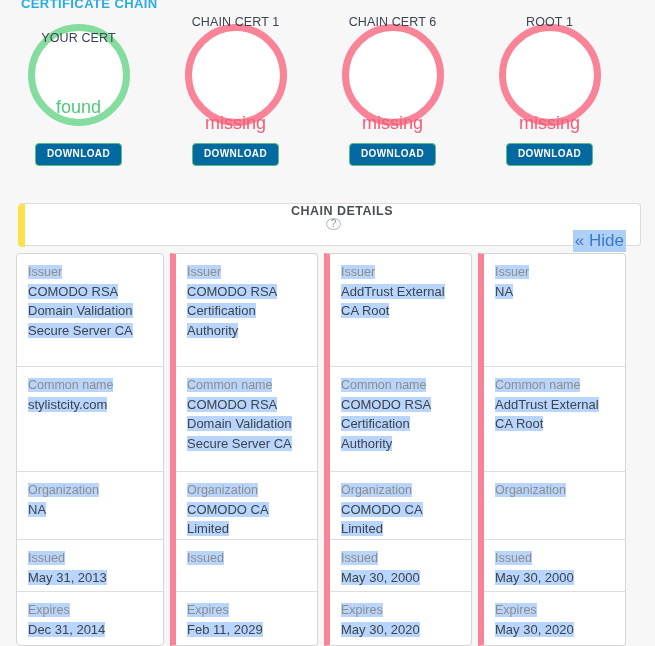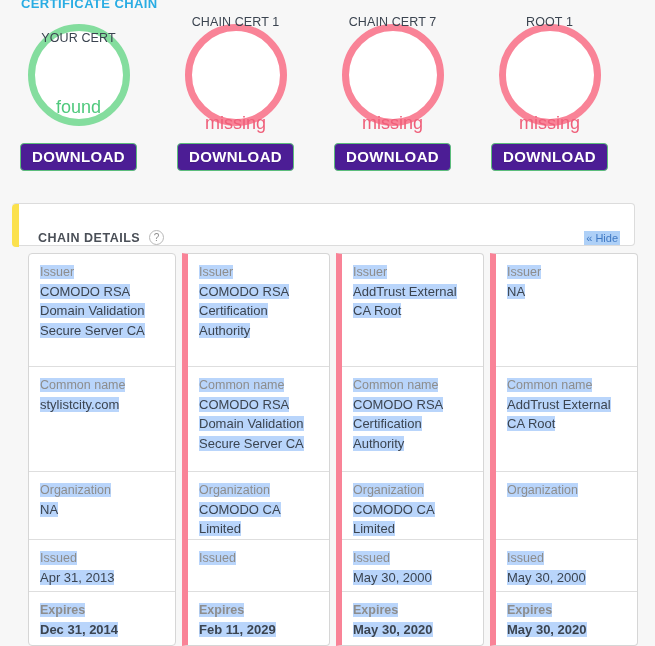--- a/index.html
+++ b/index.html
@@ -68,47 +68,48 @@
   }
   .cert-status {
     font-size: 18px;
     color: #4fc97c;
     margin-top: 1px;
   }
   .cert-status.missing { color: #ef5f7a; margin-top: 33px; }
 
   .dl-btn {
     margin-top: 17px;
-    background: #4c1d95;
+    background: #0369a1;
     border: 1px solid #5cbd7c;
     border-radius: 4px;
     color: #ffffff;
-    font-size: 15px;
+    font-size: 10px;
     font-weight: bold;
     letter-spacing: 0.4px;
     padding: 5px 11px 6px 11px;
     cursor: pointer;
     text-shadow: 0 1px 0 rgba(0,0,0,.12);
     font-family: "Liberation Sans", sans-serif;
     line-height: 1;
   }
 
   
   .details-header {
     position: absolute;
-    left: 12px;
+    left: 18px;
     top: 203px;
     width: 623px;
     height: 43px;
     background: #ffffff;
     border: 1px solid #dcdcdc;
     border-radius: 4px;
     border-left: none;
     display: flex;
-    align-items: flex-end;
+    align-items: center;
+    flex-direction: column;
   }
   .accent-bar {
     position: absolute;
     left: 0; top: 0;
     width: 7px; height: 43px;
     background: #fbe14d;
     border-radius: 4px 0 0 4px;
   }
   .details-title {
     margin-left: 26px;
@@ -126,32 +127,32 @@
     font-size: 10px;
     display: inline-flex;
     align-items: center;
     justify-content: center;
     cursor: pointer;
     line-height: 1;
   }
   .hide-link {
     margin-left: auto;
     margin-right: 14px;
-    font-size: 11px;
+    font-size: 17px;
     color: #3f79c4;
     background: #aed0f7;
     text-decoration: none;
     cursor: pointer;
     padding: 1px 2px;
   }
 
   
   .columns {
     position: absolute;
-    left: 28px;
+    left: 16px;
     top: 253px;
     width: 623px;
     display: flex;
     gap: 6px;
   }
   .col {
     width: 148px;
     background: #ffffff;
     border: 1px solid #d6d6d6;
     border-radius: 4px;
@@ -165,21 +166,21 @@
   .field {
     padding: 8px 9px 9px 11px;
     border-bottom: 1px solid #dedede;
     min-height: 40px;
   }
   .field:last-child { border-bottom: none; }
   .field.r1 { height: 113px; }
   .field.r2 { height: 105px; }
   .field.r3 { height: 68px; }
   .field.r4 { height: 52px; }
-  .field.r5 { height: 53px; font-weight: bold; }
+  .field.r5 { height: 53px; }
 
   .f-label {
     display: inline;
     font-size: 12.5px;
     color: #8d8d8d;
     background: #b9d5fb;
     line-height: 18.5px;
   }
   .f-value {
     display: inline;
@@ -210,21 +211,21 @@
     <div class="cert-cell">
       <div class="cert-ring missing">
         <div class="cert-name">CHAIN CERT 1</div>
         <div class="cert-status missing">missing</div>
       </div>
       <button class="dl-btn">DOWNLOAD</button>
     </div>
 
     <div class="cert-cell">
       <div class="cert-ring missing">
-        <div class="cert-name">CHAIN CERT 7</div>
+        <div class="cert-name">CHAIN CERT 6</div>
         <div class="cert-status missing">missing</div>
       </div>
       <button class="dl-btn">DOWNLOAD</button>
     </div>
 
     <div class="cert-cell">
       <div class="cert-ring missing">
         <div class="cert-name">ROOT 1</div>
         <div class="cert-status missing">missing</div>
       </div>
@@ -250,21 +251,21 @@
       <div class="field r2">
         <div class="f-line"><span class="f-label">Common name</span></div>
         <div class="f-line"><span class="f-value">stylistcity.com</span></div>
       </div>
       <div class="field r3">
         <div class="f-line"><span class="f-label">Organization</span></div>
         <div class="f-line"><span class="f-value">NA</span></div>
       </div>
       <div class="field r4">
         <div class="f-line"><span class="f-label">Issued</span></div>
-        <div class="f-line"><span class="f-value">Apr 31, 2013</span></div>
+        <div class="f-line"><span class="f-value">May 31, 2013</span></div>
       </div>
       <div class="field r5">
         <div class="f-line"><span class="f-label">Expires</span></div>
         <div class="f-line"><span class="f-value">Dec 31, 2014</span></div>
       </div>
     </div>
 
     <div class="col flag">
       <div class="field r1">
         <div class="f-line"><span class="f-label">Issuer</span></div>

